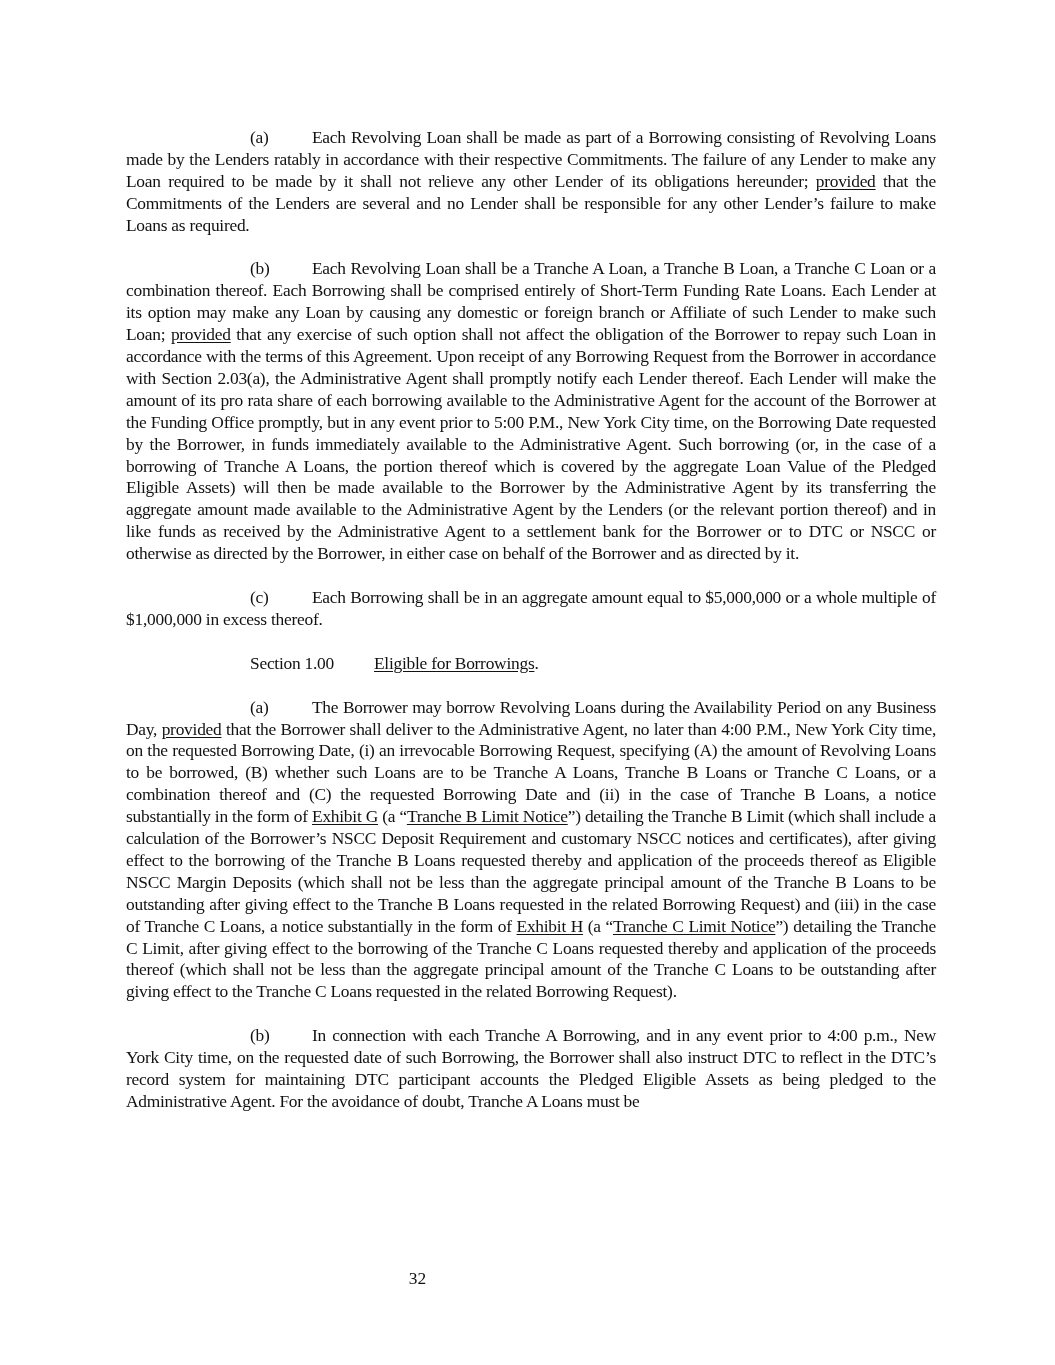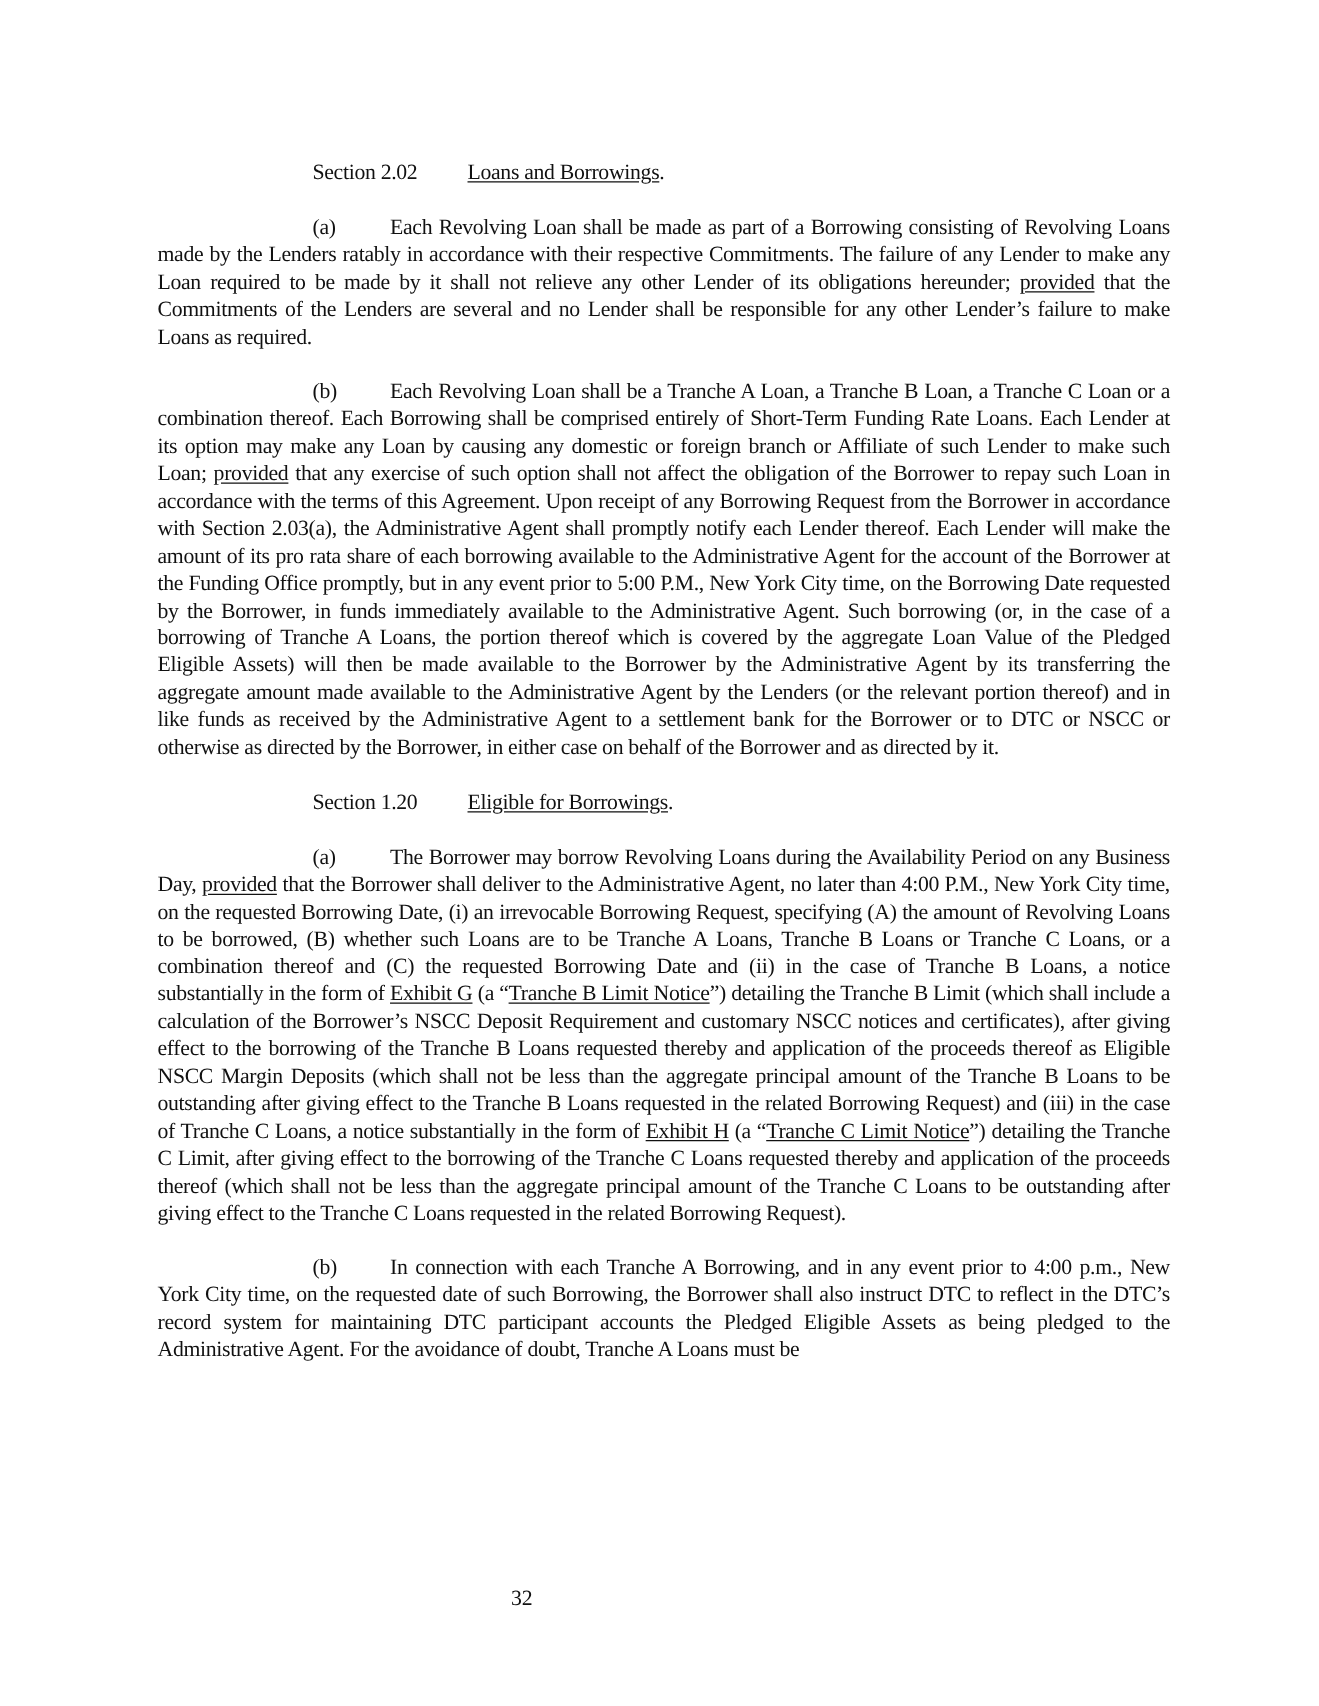--- a/index.html
+++ b/index.html
@@ -18,28 +18,26 @@
     .footer {
       position: absolute; left: 0; width: 835px; top: 1268px; text-align: center;
       font-family: "Liberation Serif", serif; font-size: 17.4px; color: #111;
     }
   </style>
 </head>
 <body>
 
 <div class="page">
 
-  <div class="heading">
-    <span class="num">Section 2.02</span><u>Loans and Borrowings</u><span>.</span>
-  </div>
 
   <p class="para"><span class="label">(a)</span><span>Each Revolving Loan shall be made as part of a Borrowing consisting of Revolving Loans made by the Lenders ratably in accordance with their respective Commitments.  The failure of any Lender to make any Loan required to be made by it shall not relieve any other Lender of its obligations hereunder; </span><u>provided</u><span> that the Commitments of the Lenders are several and no Lender shall be responsible for any other Lender’s failure to make Loans as required.</span></p>
   <p class="para"><span class="label">(b)</span><span>Each Revolving Loan shall be a Tranche A Loan, a Tranche B Loan, a Tranche C Loan or a combination thereof. Each Borrowing shall be comprised entirely of Short-Term Funding Rate Loans. Each Lender at its option may make any Loan by causing any domestic or foreign branch or Affiliate of such Lender to make such Loan; </span><u>provided</u><span> that any exercise of such option shall not affect the obligation of the Borrower to repay such Loan in accordance with the terms of this Agreement. Upon receipt of any Borrowing Request from the Borrower in accordance with Section 2.03(a), the Administrative Agent shall promptly notify each Lender thereof.  Each Lender will make the amount of its pro rata share of each borrowing available to the Administrative Agent for the account of the Borrower at the Funding Office promptly, but in any event prior to 5:00 P.M., New York City time, on the Borrowing Date requested by the Borrower, in funds immediately available to the Administrative Agent.  Such borrowing (or, in the case of a borrowing of Tranche A Loans, the portion thereof which is covered by the aggregate Loan Value of the Pledged Eligible Assets) will then be made available to the Borrower by the Administrative Agent by its transferring the aggregate amount made available to the Administrative Agent by the Lenders (or the relevant portion thereof) and in like funds as received by the Administrative Agent to a settlement bank for the Borrower or to DTC or NSCC or otherwise as directed by the Borrower, in either case on behalf of the Borrower and as directed by it.</span></p>
+  <p class="para"><span class="label">(c)</span><span>Each Borrowing shall be in an aggregate amount equal to $5,000,000 or a whole multiple of $1,000,000 in excess thereof.</span></p>
 
   <div class="heading">
-    <span class="num">Section 1.20</span><u>Eligible for Borrowings</u><span>.</span>
+    <span class="num">Section 1.00</span><u>Eligible for Borrowings</u><span>.</span>
   </div>
 
   <p class="para"><span class="label">(a)</span><span>The Borrower may borrow Revolving Loans during the Availability Period on any Business Day, </span><u>provided</u><span> that the Borrower shall deliver to the Administrative Agent, no later than 4:00 P.M., New York City time, on the requested Borrowing Date, (i) an irrevocable Borrowing Request, specifying (A) the amount of Revolving Loans to be borrowed, (B) whether such Loans are to be Tranche A Loans, Tranche B Loans or Tranche C Loans, or a combination thereof and (C) the requested Borrowing Date and (ii) in the case of Tranche B Loans, a notice substantially in the form of </span><u>Exhibit G</u><span> (a “</span><u>Tranche B Limit Notice</u><span>”) detailing the Tranche B Limit (which shall include a calculation of the Borrower’s NSCC Deposit Requirement and customary NSCC notices and certificates), after giving effect to the borrowing of the Tranche B Loans requested thereby and application of the proceeds thereof as Eligible NSCC Margin Deposits (which shall not be less than the aggregate principal amount of the Tranche B Loans to be outstanding after giving effect to the Tranche B Loans requested in the related Borrowing Request) and (iii) in the case of Tranche C Loans, a notice substantially in the form of </span><u>Exhibit H</u><span> (a “</span><u>Tranche C Limit Notice</u><span>”) detailing the Tranche C Limit, after giving effect to the borrowing of the Tranche C Loans requested thereby and application of the proceeds thereof (which shall not be less than the aggregate principal amount of the Tranche C Loans to be outstanding after giving effect to the Tranche C Loans requested in the related Borrowing Request).</span></p>
   <p class="para"><span class="label">(b)</span><span>In connection with each Tranche A Borrowing, and in any event prior to 4:00 p.m., New York City time, on the requested date of such Borrowing, the Borrower shall also instruct DTC to reflect in the DTC’s record system for maintaining DTC participant accounts the Pledged Eligible Assets as being pledged to the Administrative Agent.  For the avoidance of doubt, Tranche A Loans must be</span></p>
 </div>
 
 <div class="footer">32</div>
 
 </body></html>

